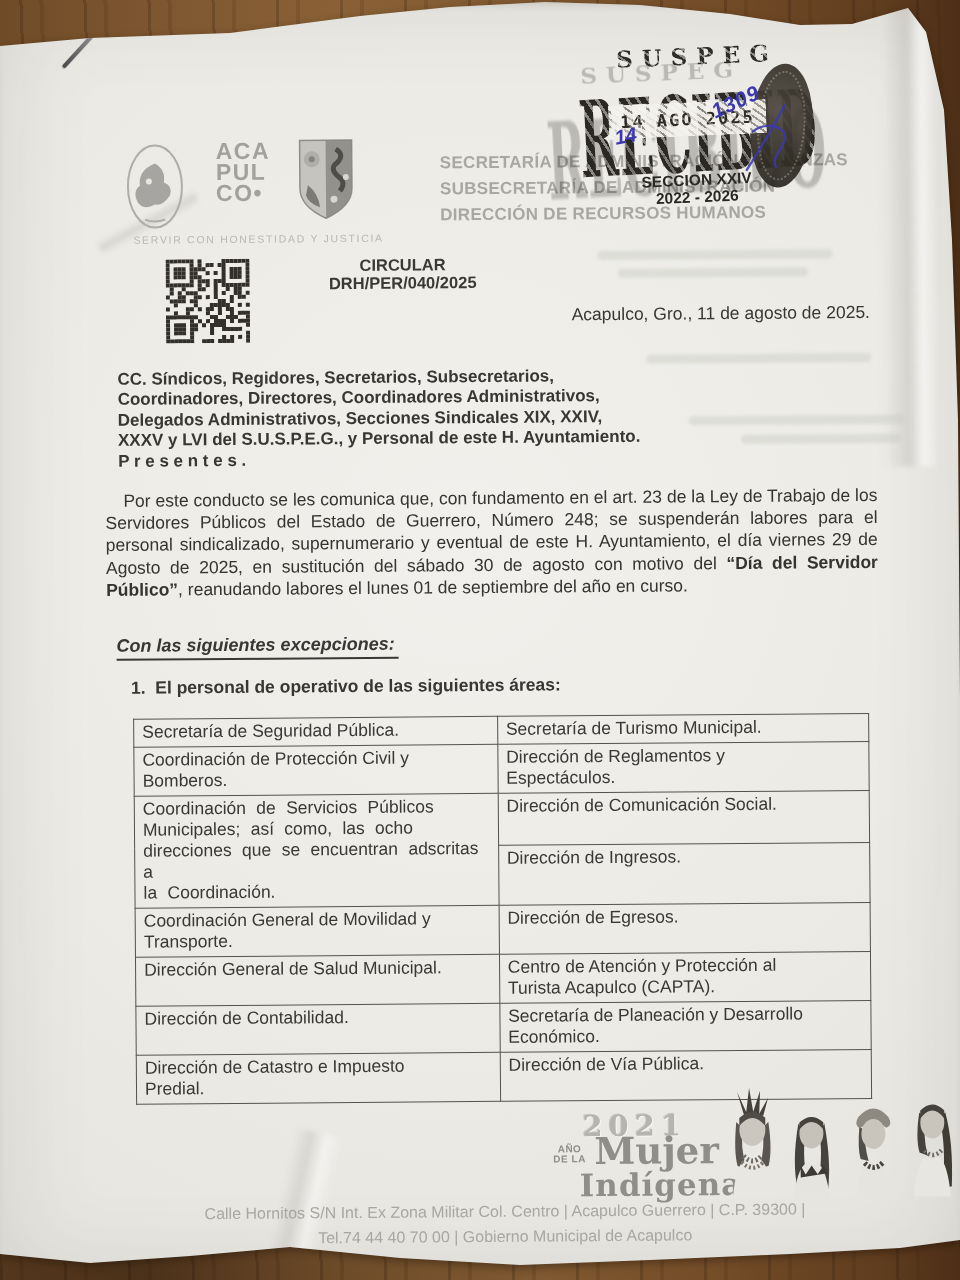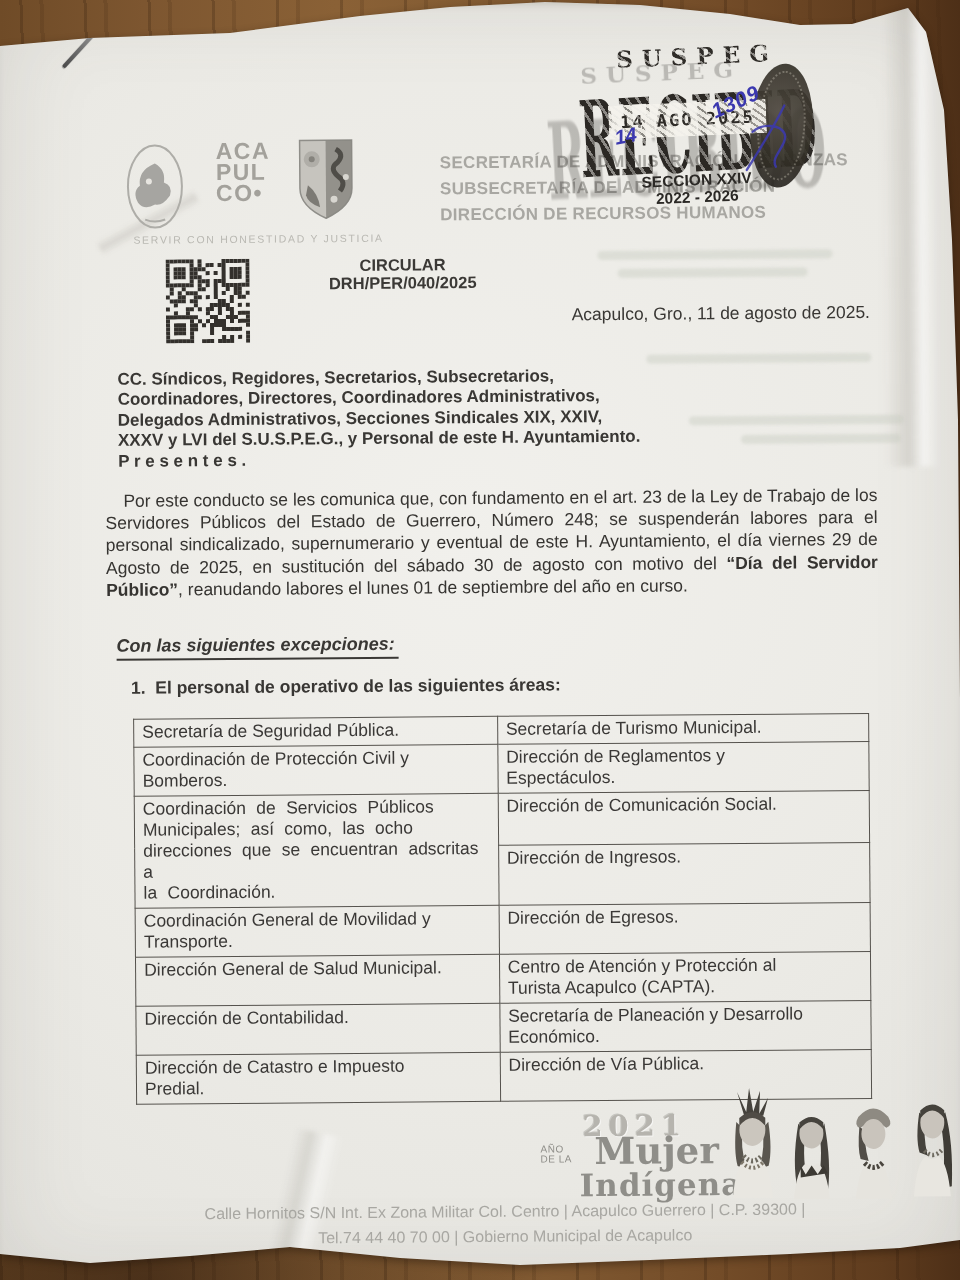--- a/index.html
+++ b/index.html
@@ -55,21 +55,21 @@
   
   table.exc{left:132px;top:716px;position:absolute;border-collapse:collapse;width:736px;font-size:17.5px;line-height:21px;color:#3a3836;}
   table.exc td{border:1.8px solid #55524d;padding:2px 8px 4px;vertical-align:top;white-space:pre-line;}
   td.cl{width:364px;}
   td.cr{width:372px;}
   td.just{word-spacing:5.5px;}
   td.sp1{height:34px;}
   td.sp2{height:40px;}
   
   .year2025{left:578px;top:1110px;font-family:"DejaVu Serif",serif;font-weight:bold;font-size:29px;letter-spacing:6px;color:#b6b4ae;text-shadow:1px 1px 0 rgba(255,255,255,.6),-1px -1px 0 rgba(120,118,112,.3);}
-  .campaign-prefix{left:536px;top:1145px;width:34px;text-align:left;font-size:10px;font-weight:normal;line-height:10px;letter-spacing:.5px;color:#8f8e89;}
+  .campaign-prefix{left:548px;top:1145px;width:34px;text-align:center;font-size:10px;font-weight:bold;line-height:10px;letter-spacing:.5px;color:#8f8e89;}
   .campaign-prefix span{display:block;}
   .mujer{left:590px;top:1130px;font-family:"DejaVu Serif",serif;font-weight:bold;font-size:37px;color:#8f8e89;}
   .indigena{left:575px;top:1168px;font-family:"DejaVu Serif",serif;font-weight:bold;font-size:31px;letter-spacing:1px;color:#8f8e89;}
   .women{left:716px;top:1088px;}
   .footer-lines{left:80px;top:1199px;width:840px;text-align:center;font-size:16px;line-height:25px;color:#a8a7a2;}
   .footer-lines span{display:block;}
   
   .bleed{background:#c4c9bd;opacity:.4;border-radius:5px;filter:blur(1.6px);z-index:1;}
 </style>
 </head>

